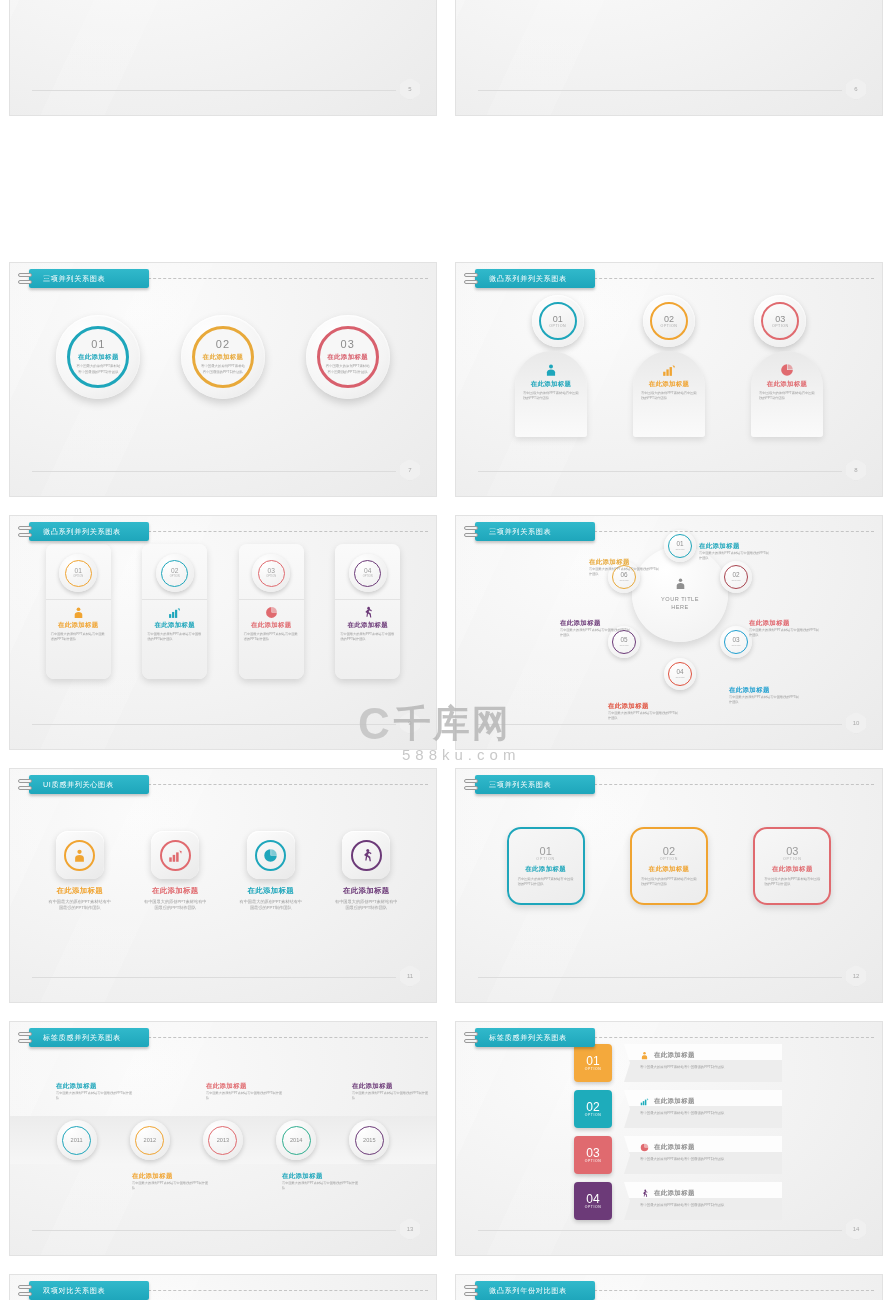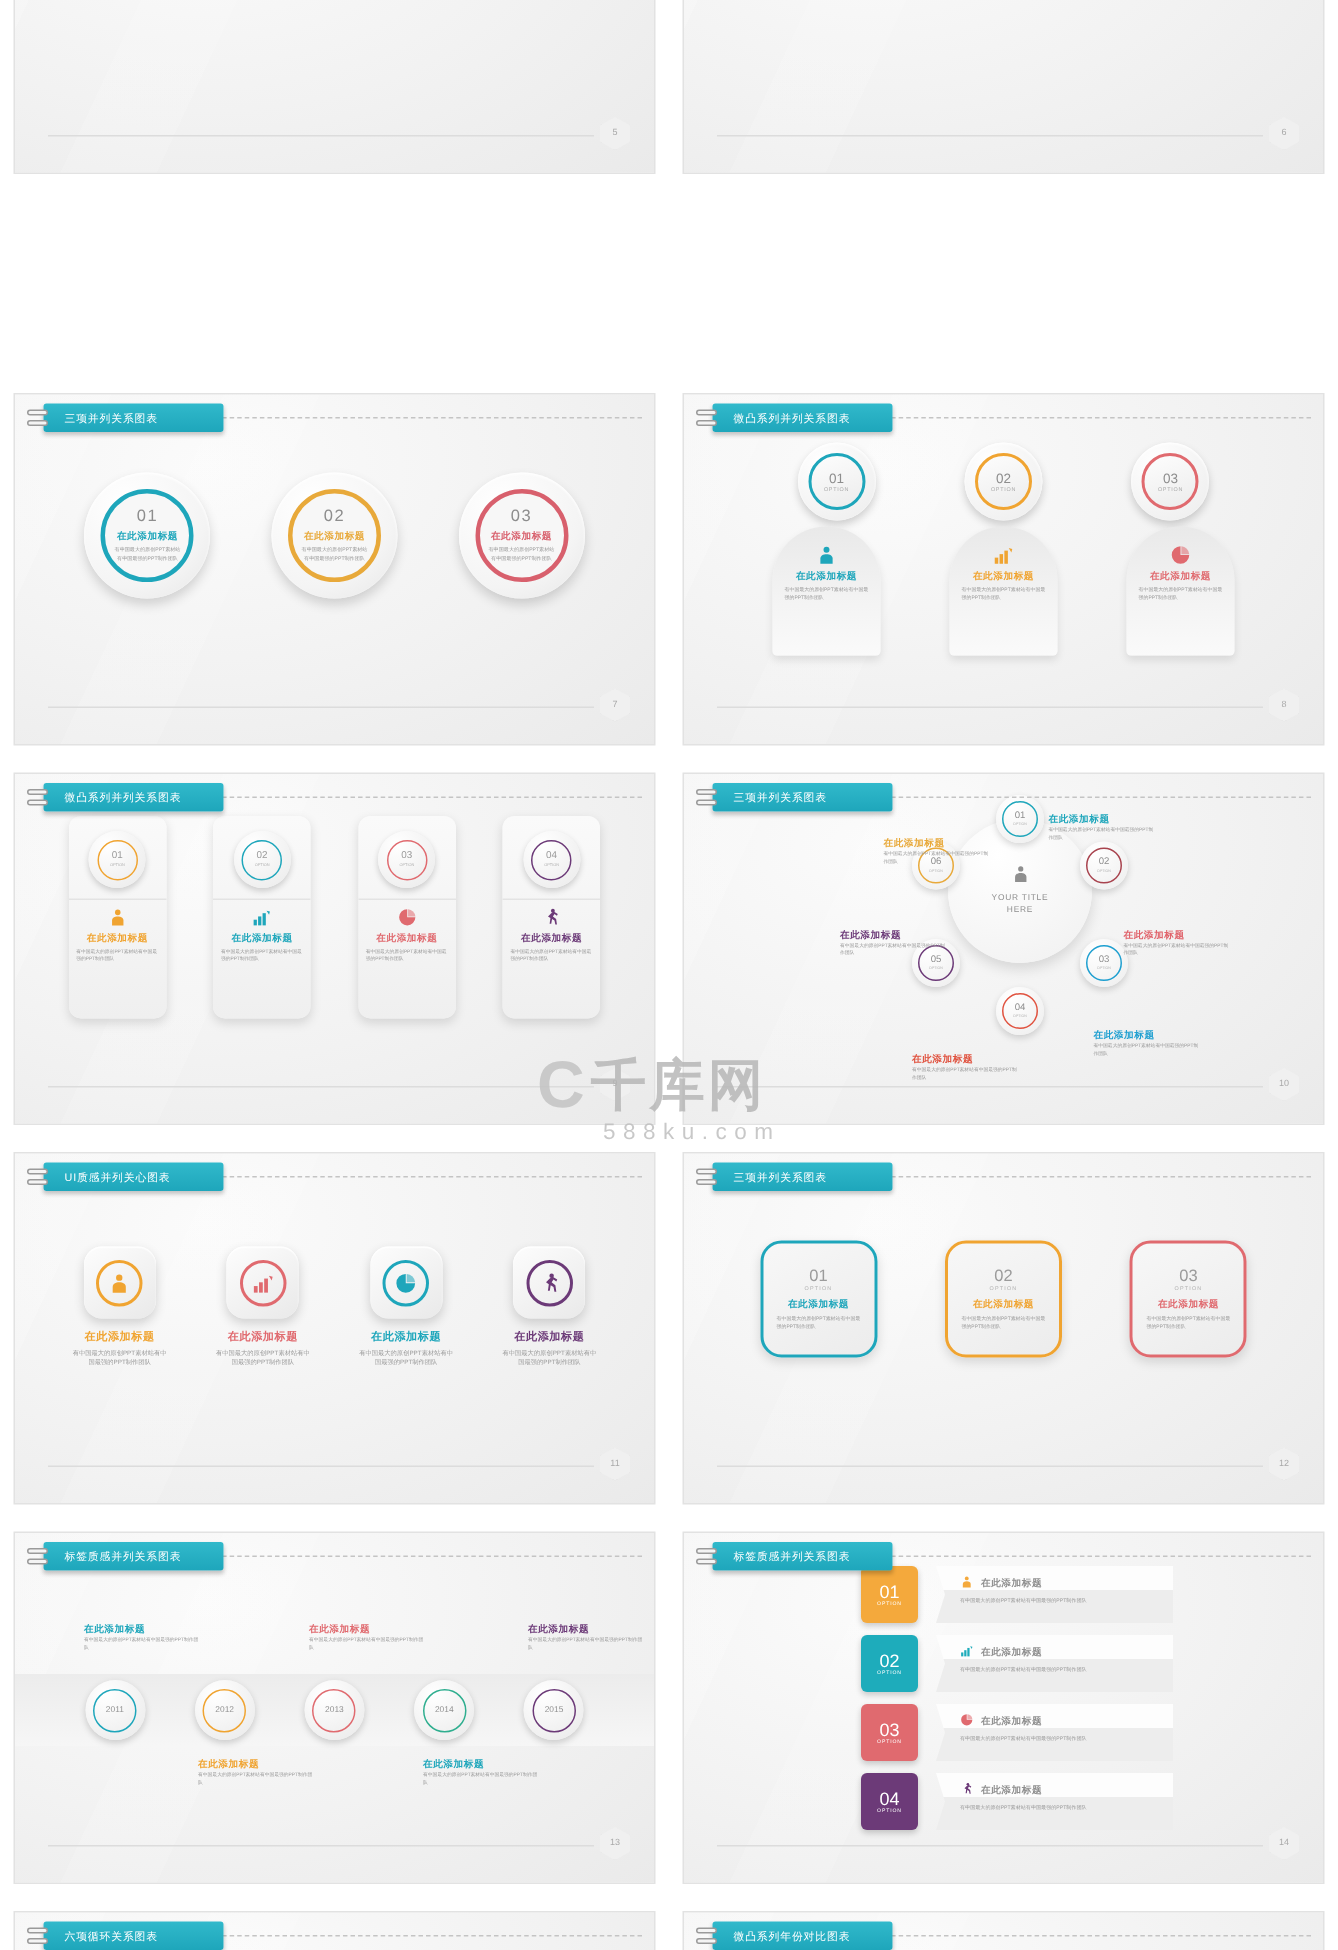--- a/index.html
+++ b/index.html
@@ -767,21 +767,21 @@
   </div>
 
   <div class="slide-cell">
     <div class="slide" style="height:165px;">
       <div class="tab-line"></div>
       <div class="tab-wrap">
         <div class="rings">
             <div class="ring"></div>
             <div class="ring"></div>
           </div>
-        <div class="tab">六项循环关系图表</div>
+        <div class="tab">双项对比关系图表</div>
       </div>
 
     </div>
   </div>
 
   <div class="slide-cell">
     <div class="slide" style="height:165px;">
       <div class="tab-line"></div>
       <div class="tab-wrap">
         <div class="rings">

